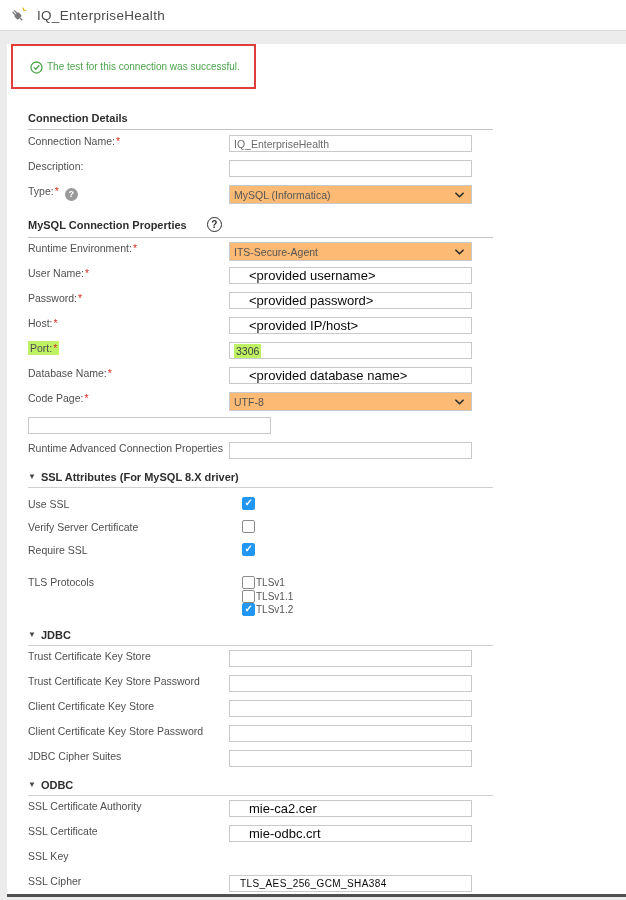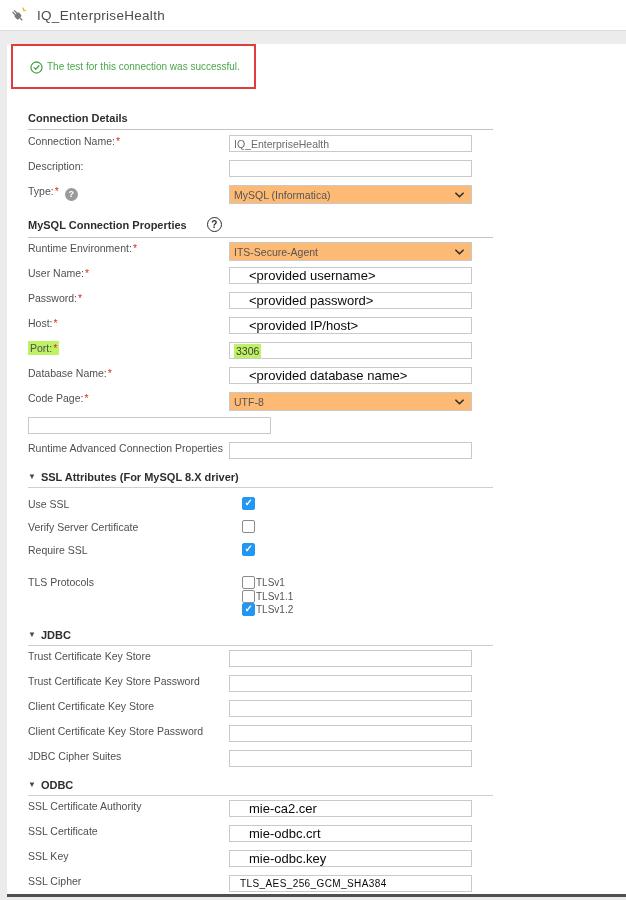--- a/index.html
+++ b/index.html
@@ -318,23 +318,20 @@
         </div>
     </div>
     <div class="row">
       <span class="lbl">SSL Certificate</span>
       <div class="input-box">
           <span class="overlay-val">mie-odbc.crt</span>
         </div>
     </div>
     <div class="row">
       <span class="lbl">SSL Key</span>
-      <div class="input-box">
-          <span class="overlay-val">mie-odbc.key</span>
-        </div>
     </div>
     <div class="row">
       <span class="lbl">SSL Cipher</span>
       <div class="input-box">
           <span class="overlay-val cipher-val">TLS_AES_256_GCM_SHA384</span>
         </div>
     </div>
     <div class="cb-row">
       <span class="lbl">Verify Server's Identity</span>
       <div class="checkbox"></div>

